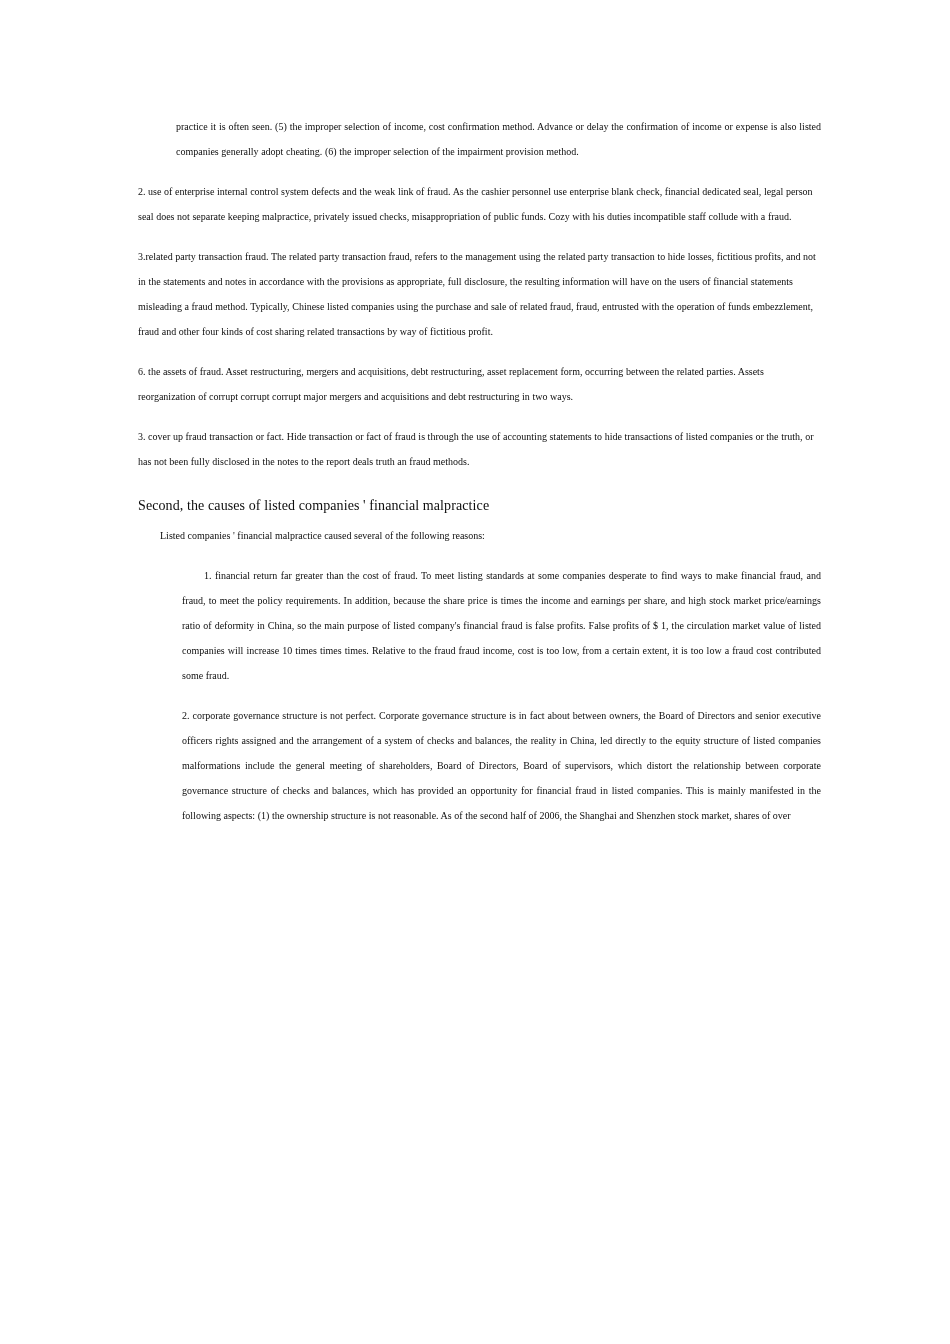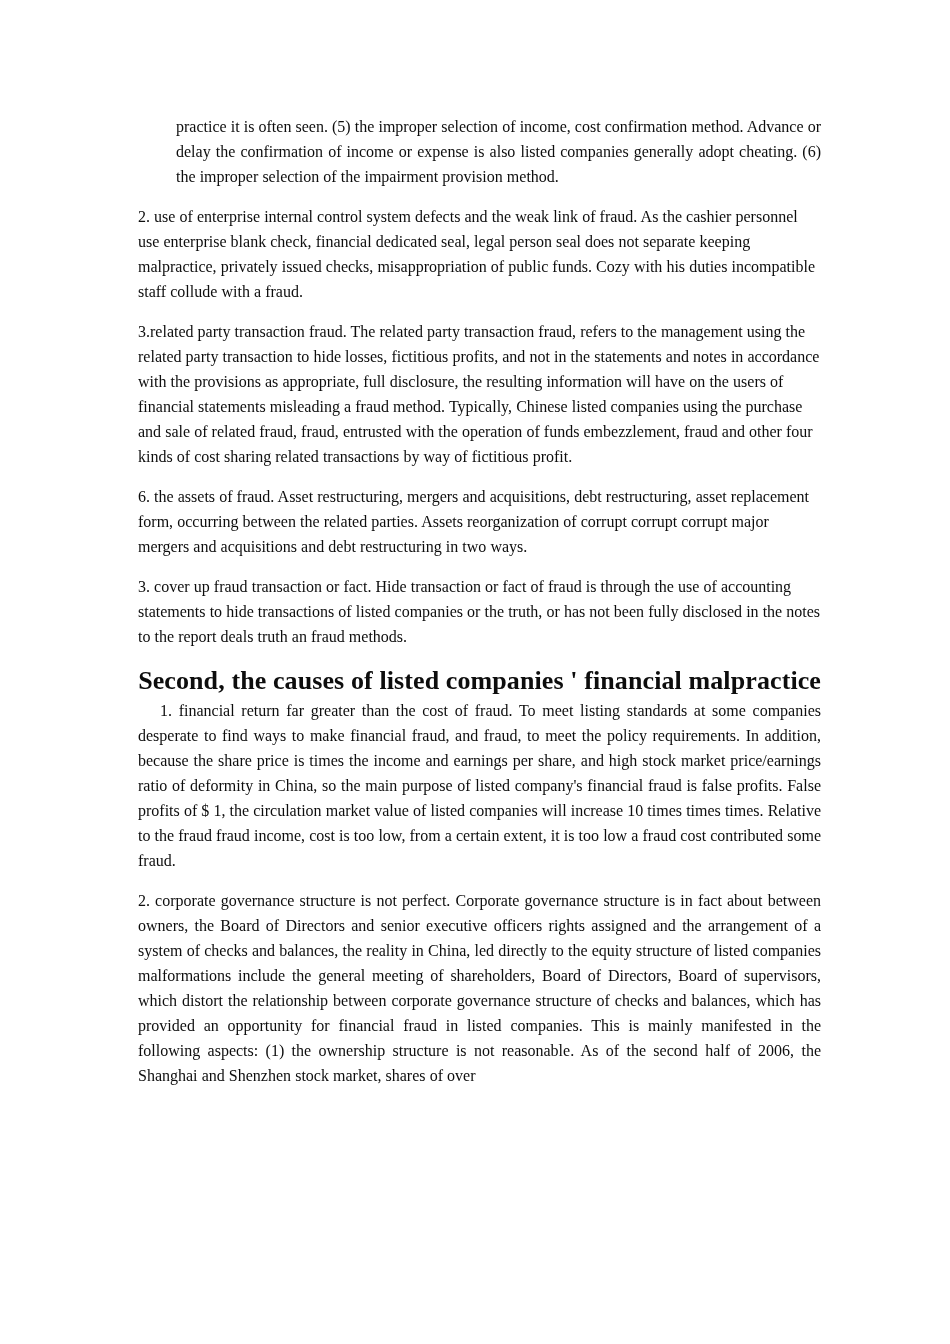--- a/index.html
+++ b/index.html
@@ -29,55 +29,56 @@
 
   .text-column {
     position: absolute;
     left: 138px;
     top: 114px;
     width: 683px;
   }
 
   p.para {
     margin: 0 0 15px 0;
-    font-size: 16px;
+    font-size: 10px;
     line-height: 25px;
     text-align: left;
     color: #0d0d0d;
     word-spacing: 0.1px;
   }
 
   p.justified {
     text-align: justify;
     text-justify: inter-word;
+    margin-left: 44px;
   }
 
   
   p.cont-indent {
     margin-left: 38px;
     width: 645px;
     text-align: justify;
     text-justify: inter-word;
   }
 
   
   p.indent-first {
     text-indent: 22px;
   }
 
   h2.section-heading {
     margin: 5px 0 0 0;
     padding: 0;
     font-family: "Liberation Serif", "DejaVu Serif", serif;
-    font-size: 26px;
-    font-weight: bold;
+    font-size: 14px;
+    font-weight: normal;
     line-height: 34px;
     letter-spacing: 0.1px;
     color: #0d0d0d;
-    text-align: right;
+    text-align: left;
   }
 
   
   .gap-before-heading { margin-bottom: 2px; }
   .after-heading      { margin-top: 21px; margin-bottom: 22px; }
   .para-tight         { margin-bottom: 16px; }
 </style>
 </head>
 <body>
 
@@ -89,19 +90,20 @@
     <p class="para">2. use of enterprise internal control system defects and the weak link of fraud. As the cashier personnel use enterprise blank check, financial dedicated seal, legal person seal does not separate keeping malpractice, privately issued checks, misappropriation of public funds. Cozy with his duties incompatible staff collude with a fraud.</p>
 
     <p class="para">3.related party transaction fraud. The related party transaction fraud, refers to the management using the related party transaction to hide losses, fictitious profits, and not in the statements and notes in accordance with the provisions as appropriate, full disclosure, the resulting information will have on the users of financial statements misleading a fraud method. Typically, Chinese listed companies using the purchase and sale of related fraud, fraud, entrusted with the operation of funds embezzlement, fraud and other four kinds of cost sharing related transactions by way of fictitious profit.</p>
 
     <p class="para">6. the assets of fraud. Asset restructuring, mergers and acquisitions, debt restructuring, asset replacement form, occurring between the related parties. Assets reorganization of corrupt corrupt corrupt major mergers and acquisitions and debt restructuring in two ways.</p>
 
     <p class="para para-tight gap-before-heading">3. cover up fraud transaction or fact. Hide transaction or fact of fraud is through the use of accounting statements to hide transactions of listed companies or the truth, or has not been fully disclosed in the notes to the report deals truth an fraud methods.</p>
 
     <h2 class="section-heading">Second, the causes of listed companies ' financial malpractice</h2>
 
+    <p class="para indent-first after-heading">Listed companies ' financial malpractice caused several of the following reasons:</p>
 
     <p class="para justified indent-first">1. financial return far greater than the cost of fraud. To meet listing standards at some companies desperate to find ways to make financial fraud, and fraud, to meet the policy requirements. In addition, because the share price is times the income and earnings per share, and high stock market price/earnings ratio of deformity in China, so the main purpose of listed company's financial fraud is false profits. False profits of $ 1, the circulation market value of listed companies will increase 10 times times times. Relative to the fraud fraud income, cost is too low, from a certain extent, it is too low a fraud cost contributed some fraud.</p>
 
     <p class="para justified">2. corporate governance structure is not perfect. Corporate governance structure is in fact about between owners, the Board of Directors and senior executive officers rights assigned and the arrangement of a system of checks and balances, the reality in China, led directly to the equity structure of listed companies malformations include the general meeting of shareholders, Board of Directors, Board of supervisors, which distort the relationship between corporate governance structure of checks and balances, which has provided an opportunity for financial fraud in listed companies. This is mainly manifested in the following aspects: (1) the ownership structure is not reasonable. As of the second half of 2006, the Shanghai and Shenzhen stock market, shares of over</p>
 
   </div>
 </div>
 
 </body></html>

